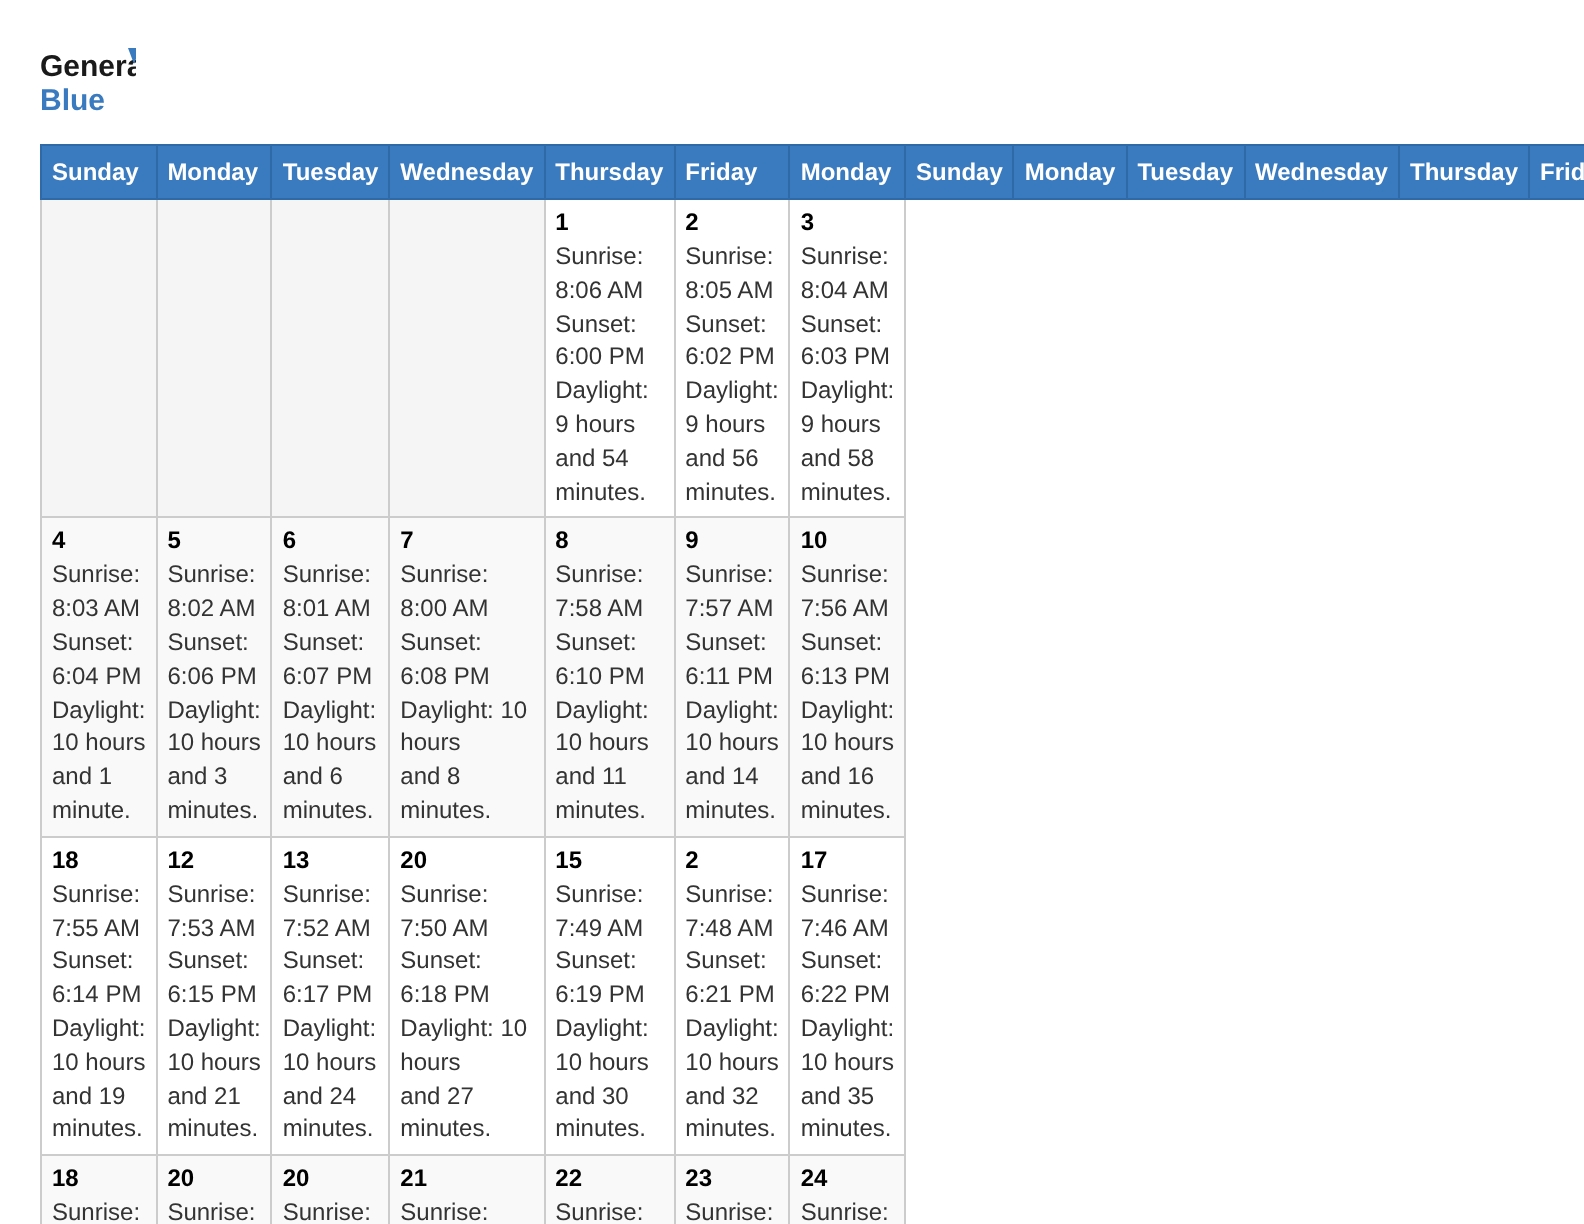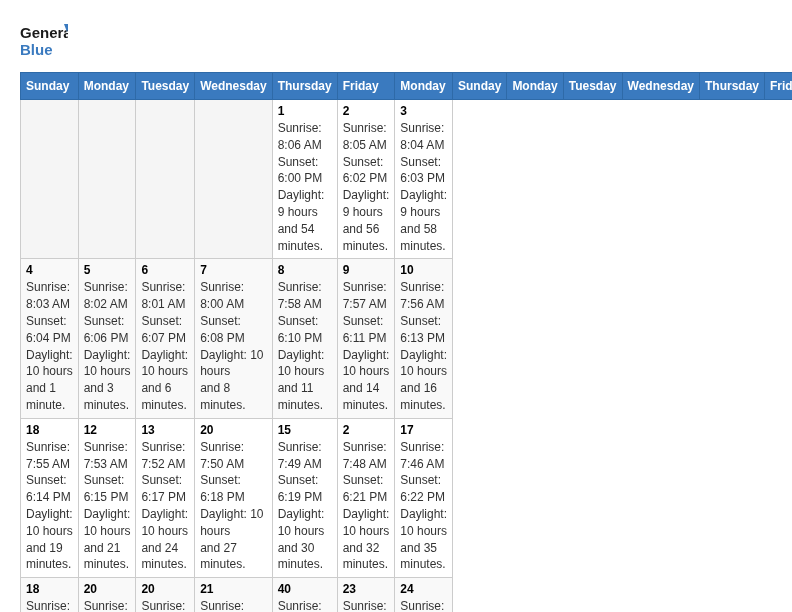--- a/index.html
+++ b/index.html
@@ -198,21 +198,21 @@
         </td>
         <td>
           <span class="day-num">20</span>
           <div class="day-info">Sunrise: 7:42 AM<br>Sunset: 6:26 PM<br>Daylight: 10 hours<br>and 43 minutes.</div>
         </td>
         <td>
           <span class="day-num">21</span>
           <div class="day-info">Sunrise: 7:40 AM<br>Sunset: 6:27 PM<br>Daylight: 10 hours<br>and 46 minutes.</div>
         </td>
         <td>
-          <span class="day-num">40</span>
+          <span class="day-num">22</span>
           <div class="day-info">Sunrise: 7:39 AM<br>Sunset: 6:28 PM<br>Daylight: 10 hours<br>and 49 minutes.</div>
         </td>
         <td>
           <span class="day-num">23</span>
           <div class="day-info">Sunrise: 7:37 AM<br>Sunset: 6:30 PM<br>Daylight: 10 hours<br>and 52 minutes.</div>
         </td>
         <td>
           <span class="day-num">24</span>
           <div class="day-info">Sunrise: 7:36 AM<br>Sunset: 6:31 PM<br>Daylight: 10 hours<br>and 55 minutes.</div>
         </td>

